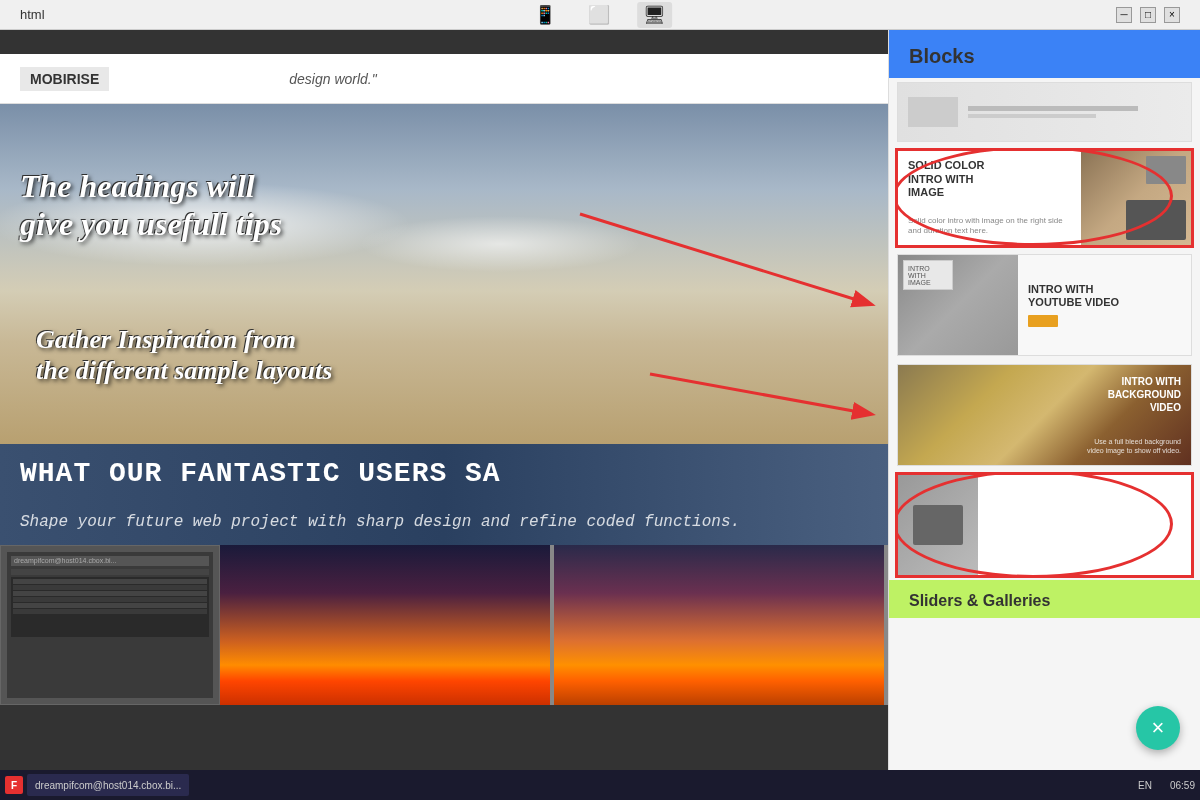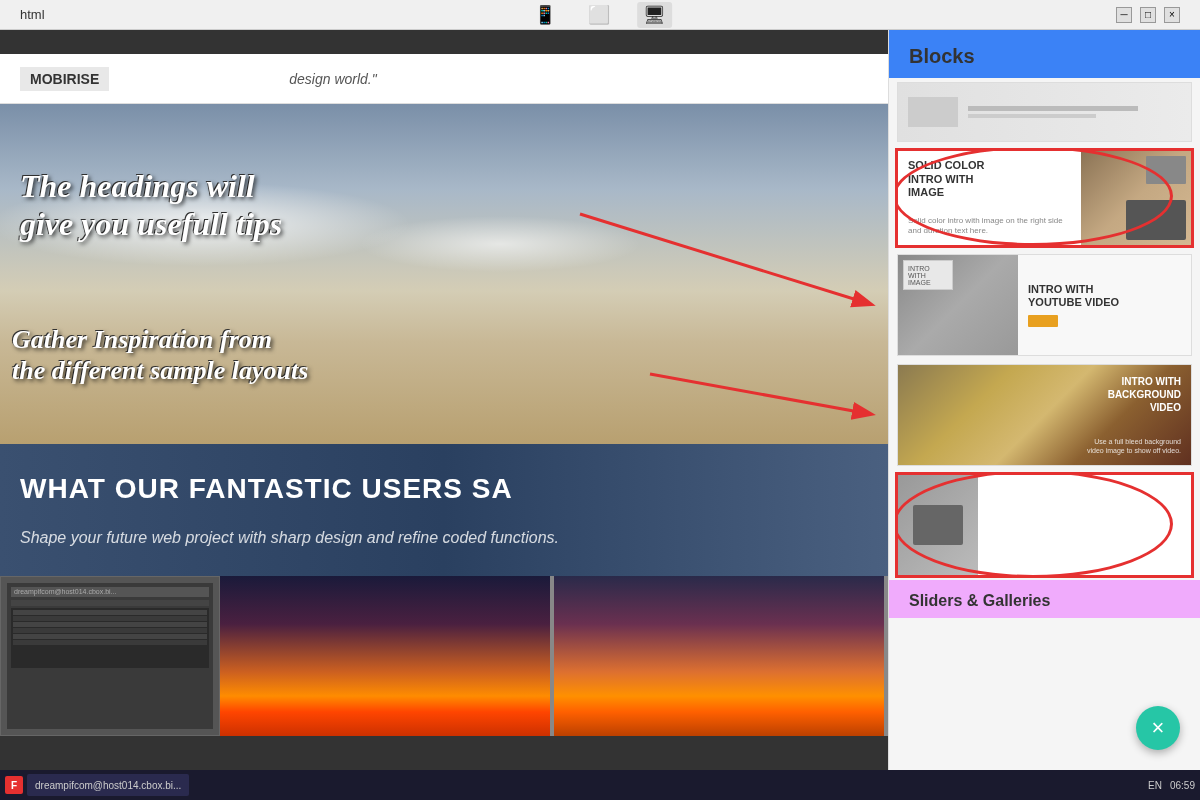--- a/index.html
+++ b/index.html
@@ -128,41 +128,42 @@
       font-style: italic;
       line-height: 1.2;
       font-family: 'Comic Sans MS', cursive;
       z-index: 10;
       margin-top: 33px;
     }
 
     .hero-text-2 {
       position: absolute;
       top: 220px;
-      left: 12px;
+      left: 36px;
       font-size: 26px;
       font-weight: bold;
       color: white;
       text-shadow: 2px 2px 4px rgba(0,0,0,0.7), -1px -1px 0 #333;
       font-style: italic;
       line-height: 1.2;
       font-family: 'Comic Sans MS', cursive;
       z-index: 10;
     }
 
     
     .testimonial-section {
       background: linear-gradient(135deg, #4a6080 0%, #2c4060 50%, #3a5570 100%);
-      height: 132px;
+      height: 101px;
       display: flex;
       flex-direction: column;
       justify-content: center;
       padding: 15px 20px;
       position: relative;
       overflow: hidden;
+      font-family: Liberation Mono, monospace;
     }
     .testimonial-bg {
       position: absolute;
       inset: 0;
       background: linear-gradient(to right, #3a5070, #2a4060, #4a6080);
     }
     .testimonial-heading {
       font-size: 28px;
       font-weight: 900;
       color: white;
@@ -407,21 +408,21 @@
       width: 80px;
       background: linear-gradient(135deg, #888 0%, #bbb 100%);
     }
 
     
     .section-label {
       font-size: 16px;
       font-weight: bold;
       color: #333;
       padding: 12px 20px 8px;
-      background: #f0abfc;
+      background: #bef264;
     }
 
     
     .fab-button {
       position: fixed;
       bottom: 50px;
       right: 20px;
       width: 44px;
       height: 44px;
       background: #26c6a6;
@@ -471,21 +472,21 @@
       justify-content: center;
       font-size: 10px;
       color: white;
       font-weight: bold;
       cursor: pointer;
     }
     .taskbar-right {
       margin-left: auto;
       display: flex;
       align-items: flex-end;
-      gap: 8px;
+      gap: 18px;
       color: #ccc;
       font-size: 10px;
     }
 
     
     .red-circle {
       position: absolute;
       border: 3px solid #e53030;
       border-radius: 50%;
       pointer-events: none;

